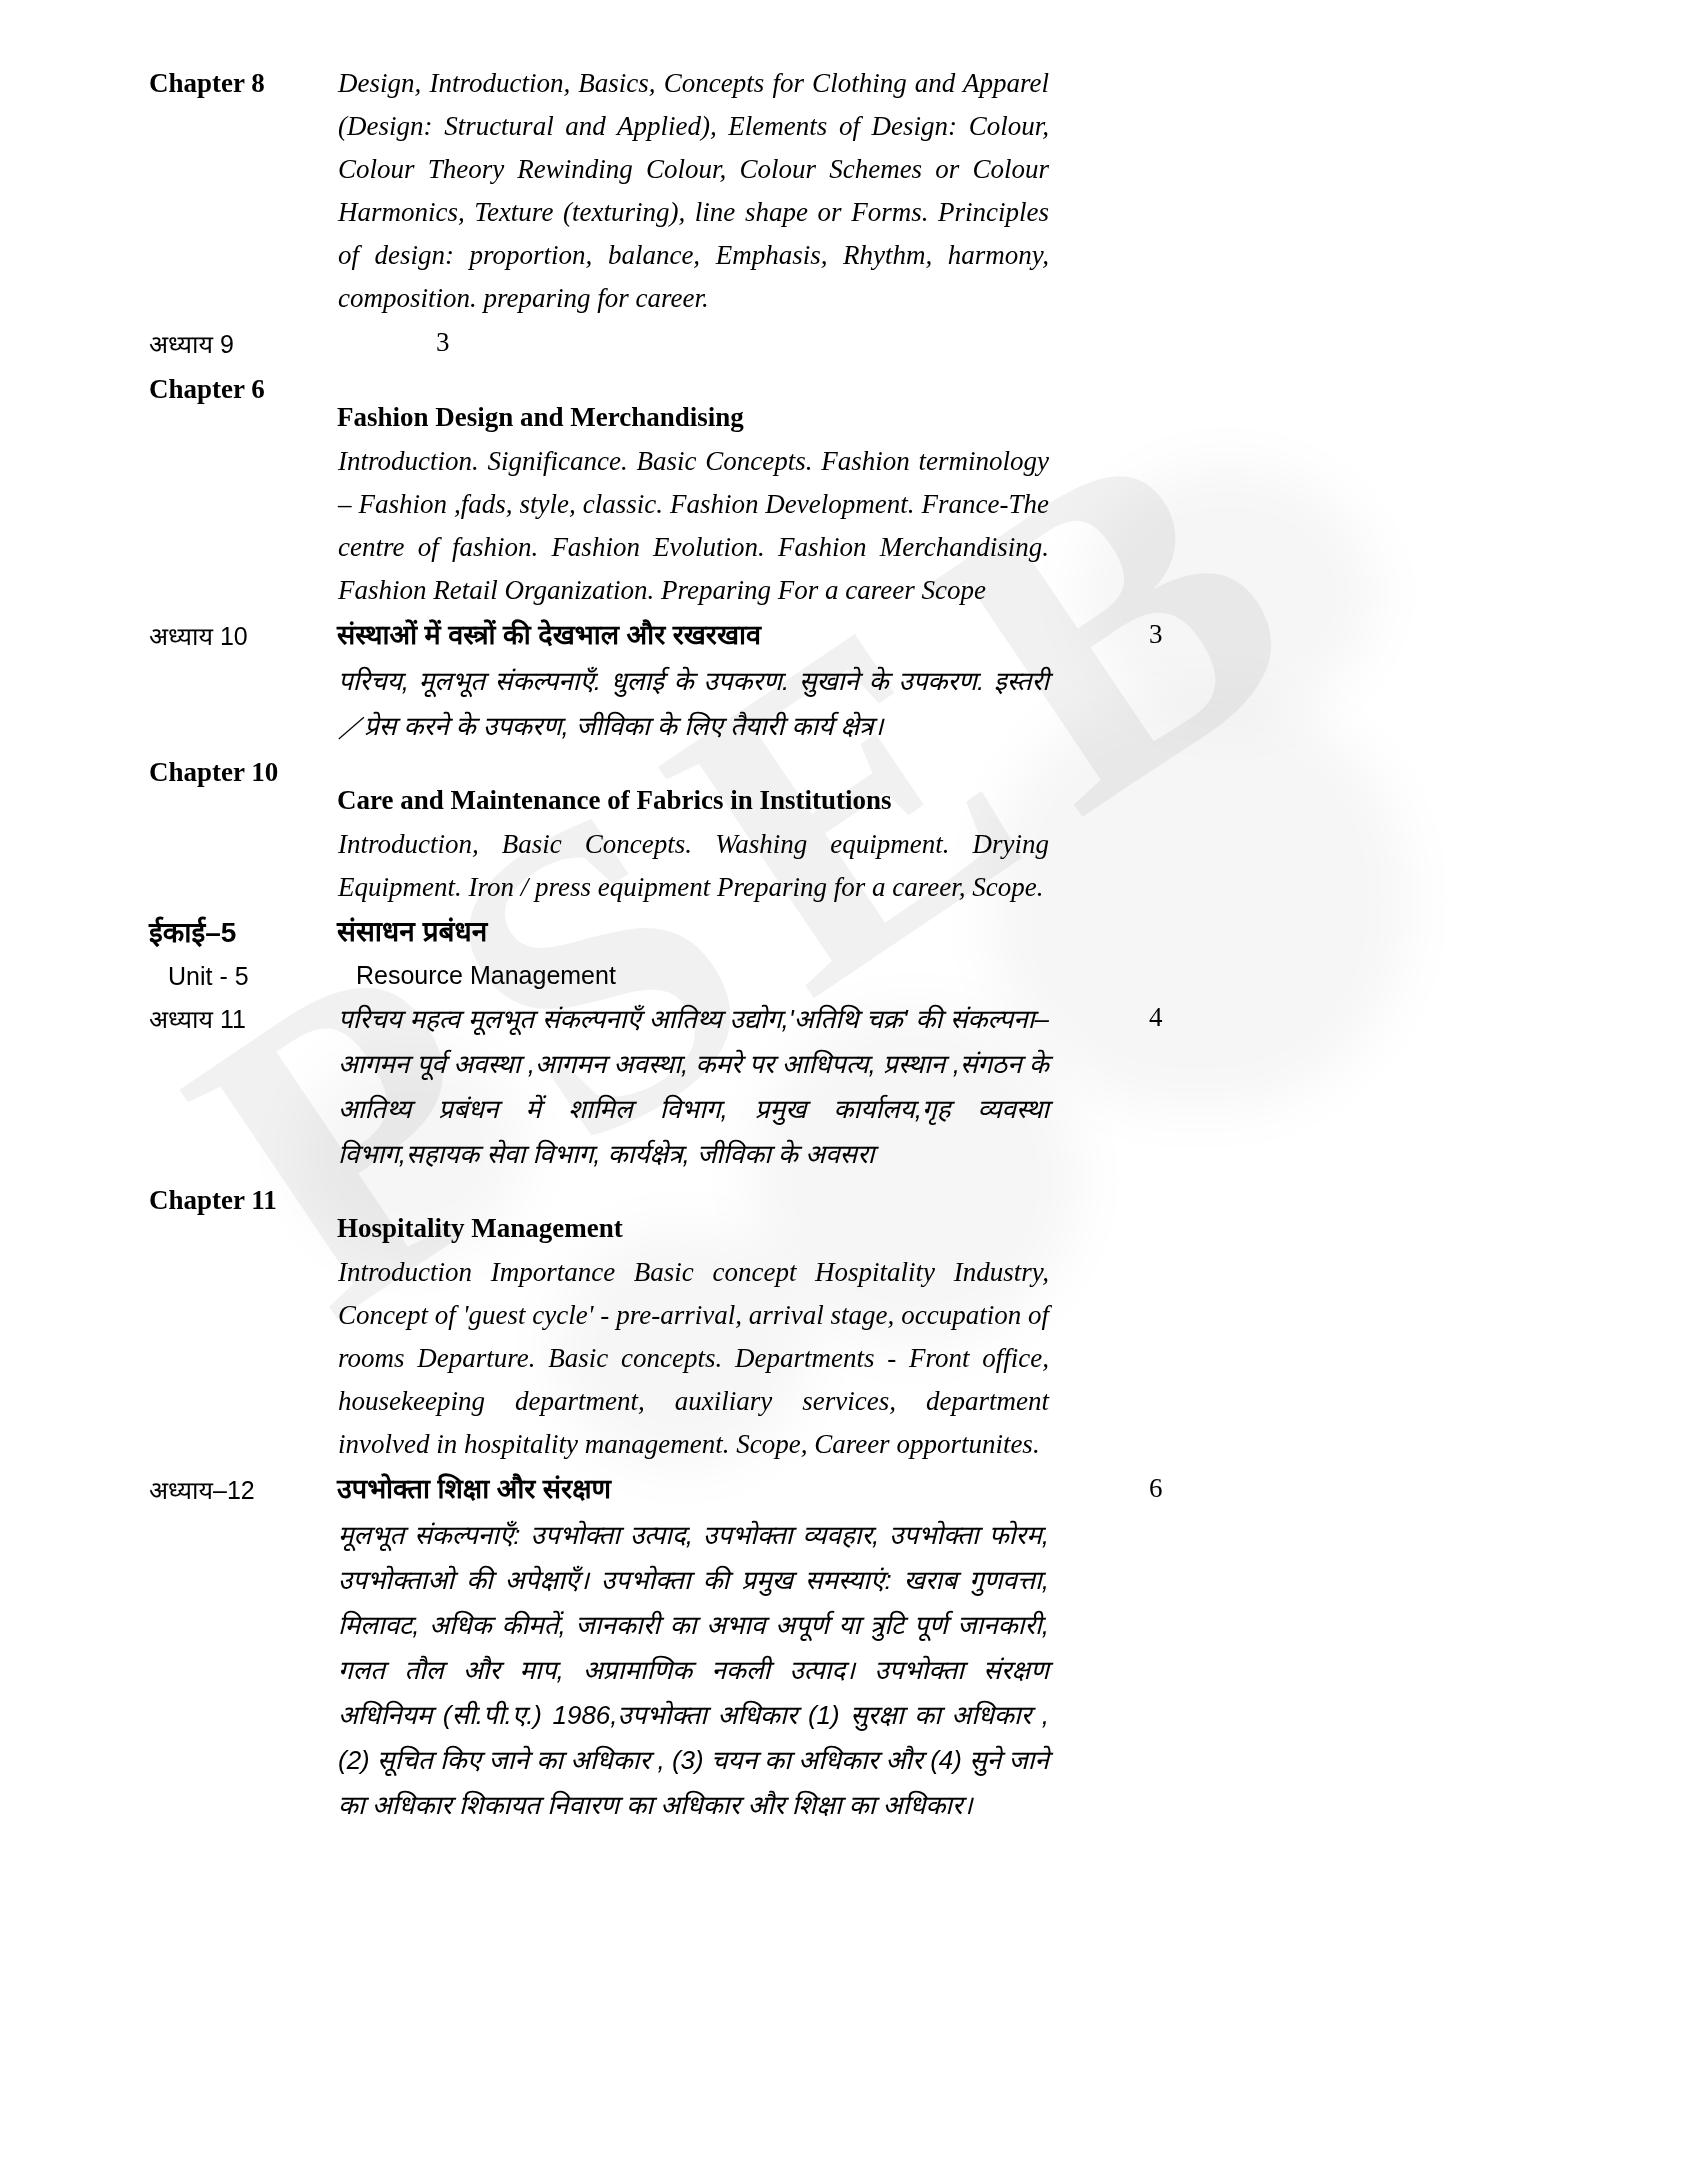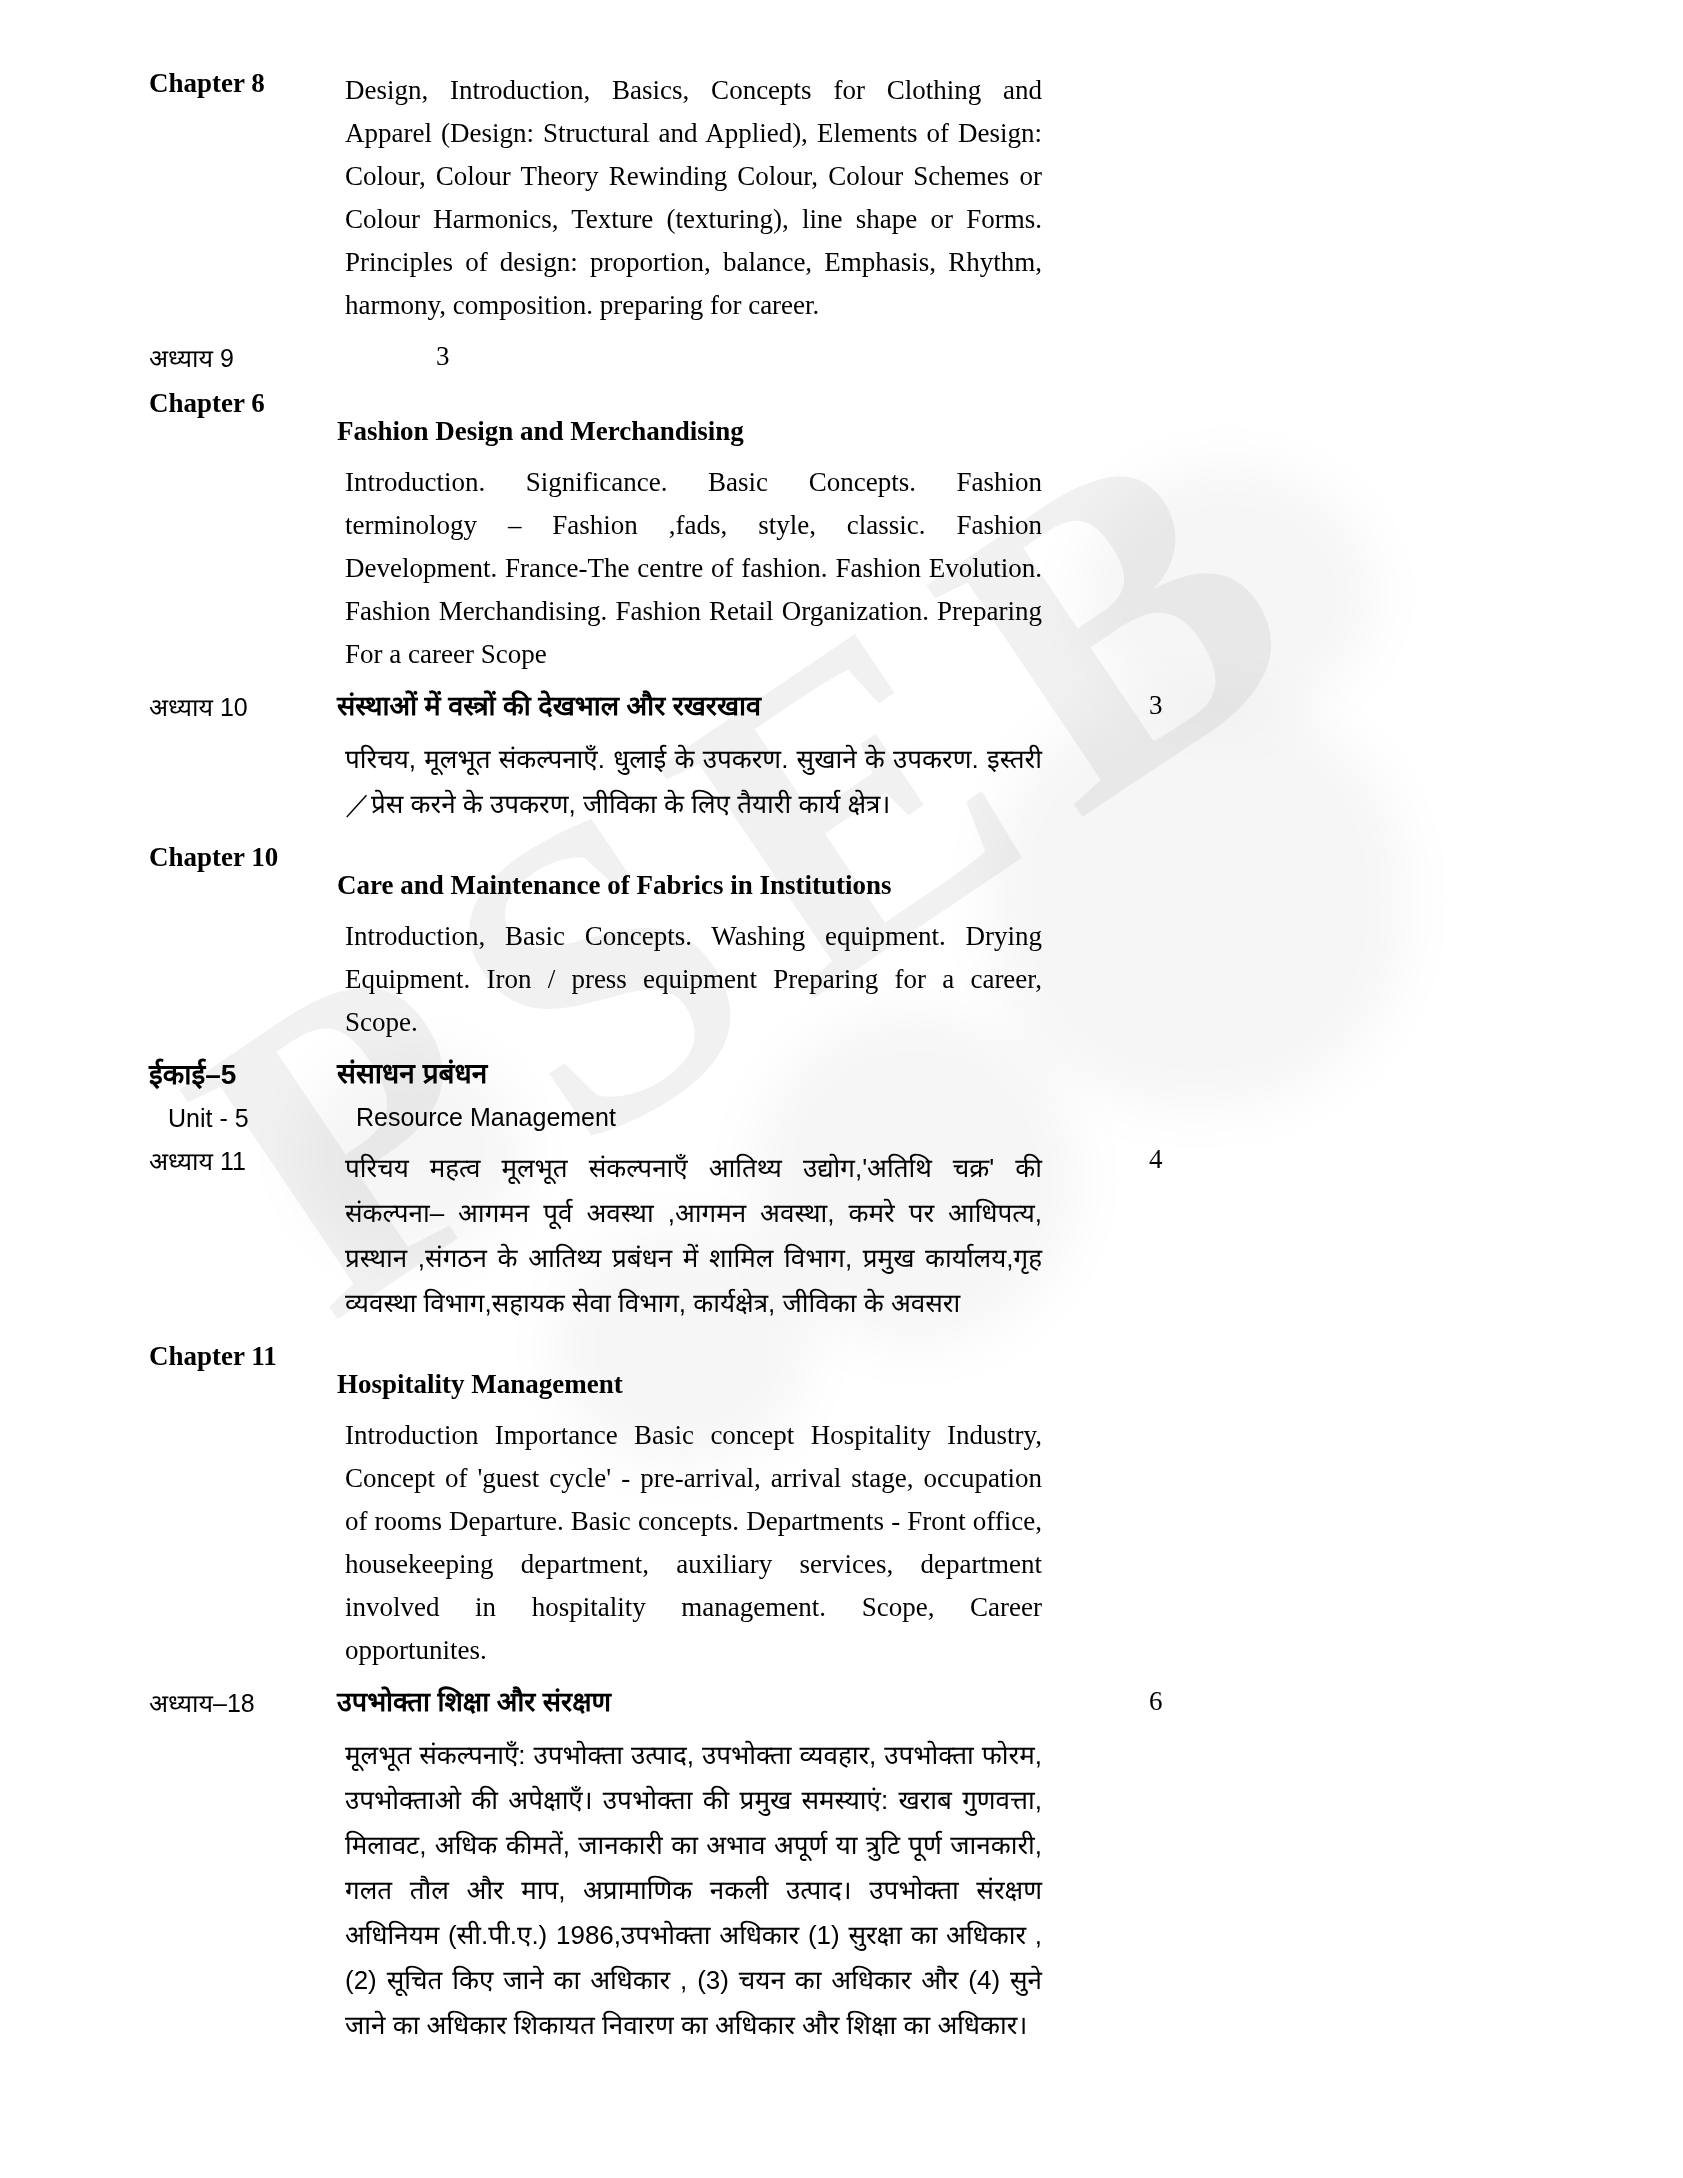--- a/index.html
+++ b/index.html
@@ -135,21 +135,21 @@
     font-size: 25px;
     line-height: 40px;
     font-weight: normal;
     margin-left: 19px;
   }
   .num {
     font-family: "Liberation Serif", "DejaVu Serif", serif;
     font-size: 27px;
     line-height: 43px;
   }
-  .blk { margin: 8px; }
+  .blk { margin: 1px; font-style: italic; }
 </style>
 </head>
 <body>
 
 <div class="page">
 
   <div class="watermark">
     <div class="wm-blob wm-b1"></div>
     <div class="wm-blob wm-b2"></div>
     <div class="wm-blob wm-b3"></div>
@@ -264,21 +264,21 @@
         <div class="en-b">Hospitality Management</div>
         <p class="en blk">Introduction Importance Basic concept Hospitality Industry, Concept of 'guest cycle' - pre-arrival, arrival stage, occupation of rooms Departure. Basic concepts. Departments - Front office, housekeeping department, auxiliary services, department involved in hospitality management. Scope, Career opportunites.</p>
       </div>
       <div class="num-col">
         <div class="num"></div>
       </div>
     </div>
 
     <div class="row">
       <div class="label-col">
-        <div class="label-hi">अध्याय–18</div>
+        <div class="label-hi">अध्याय–12</div>
       </div>
       <div class="body-col">
         <div class="hi-b">उपभोक्ता शिक्षा और संरक्षण</div>
         <p class="hi blk">मूलभूत संकल्पनाएँ: उपभोक्ता उत्पाद, उपभोक्ता व्यवहार, उपभोक्ता फोरम, उपभोक्ताओ की अपेक्षाएँ। उपभोक्ता की प्रमुख समस्याएं: खराब गुणवत्ता, मिलावट, अधिक कीमतें, जानकारी का अभाव अपूर्ण या त्रुटि पूर्ण जानकारी, गलत तौल और माप, अप्रामाणिक नकली उत्पाद। उपभोक्ता संरक्षण अधिनियम (सी.पी.ए.) 1986,उपभोक्ता अधिकार  (1) सुरक्षा का अधिकार ,(2) सूचित किए जाने का अधिकार , (3) चयन का अधिकार और (4) सुने जाने का अधिकार   शिकायत निवारण का अधिकार और शिक्षा का अधिकार।</p>
       </div>
       <div class="num-col">
         <div class="num">6</div>
       </div>
     </div>
 

